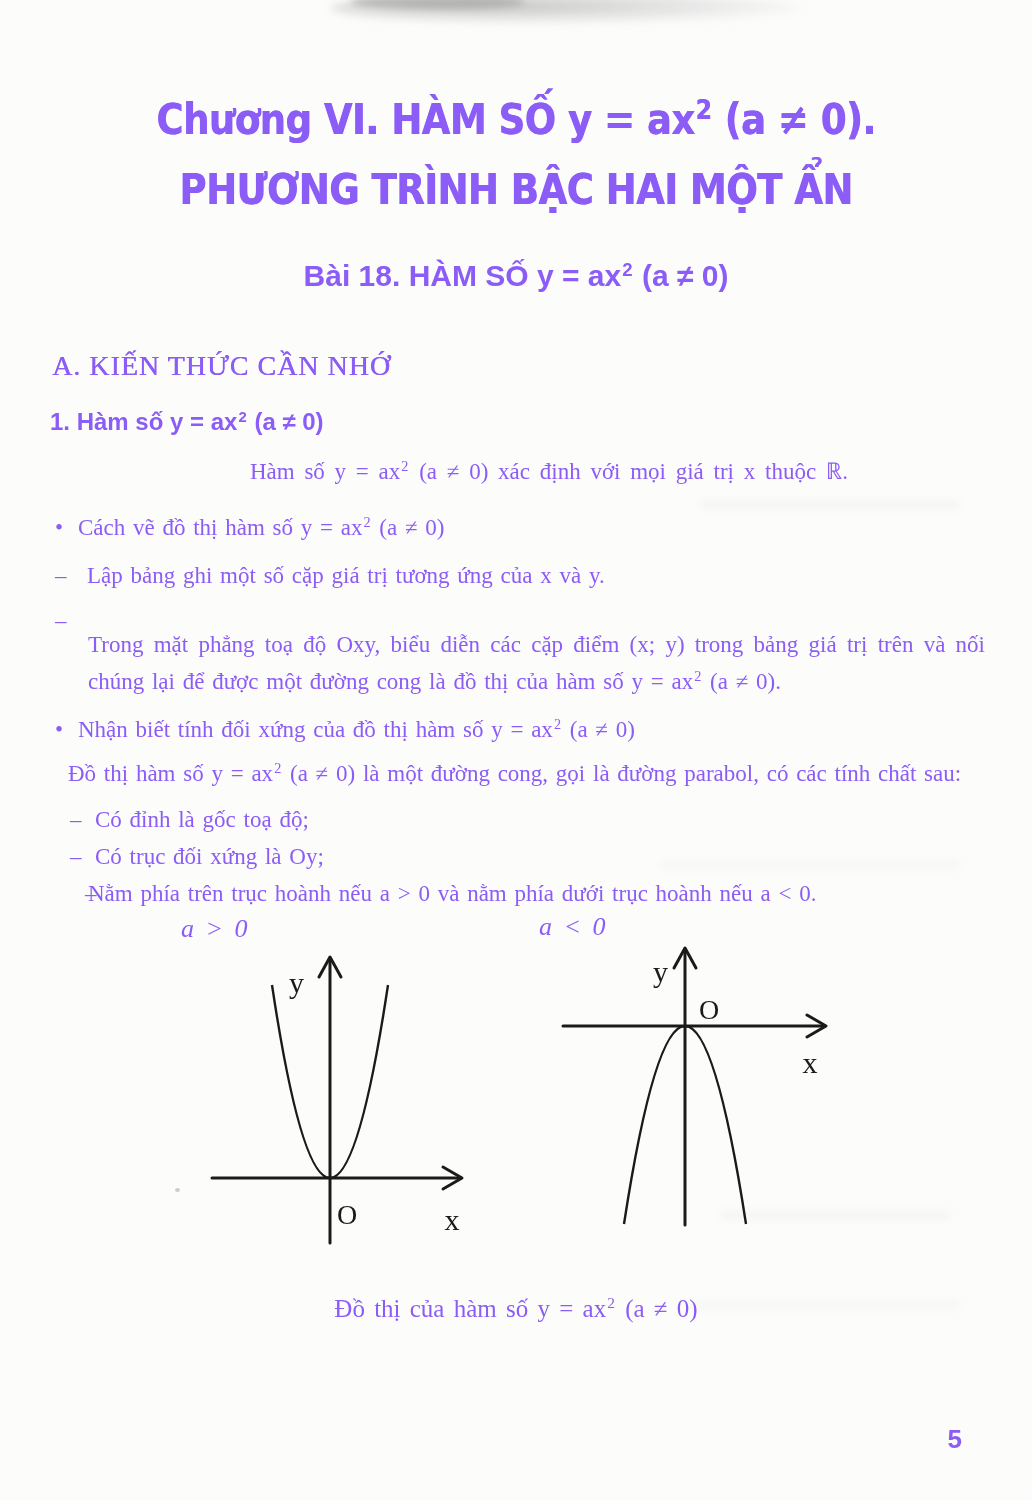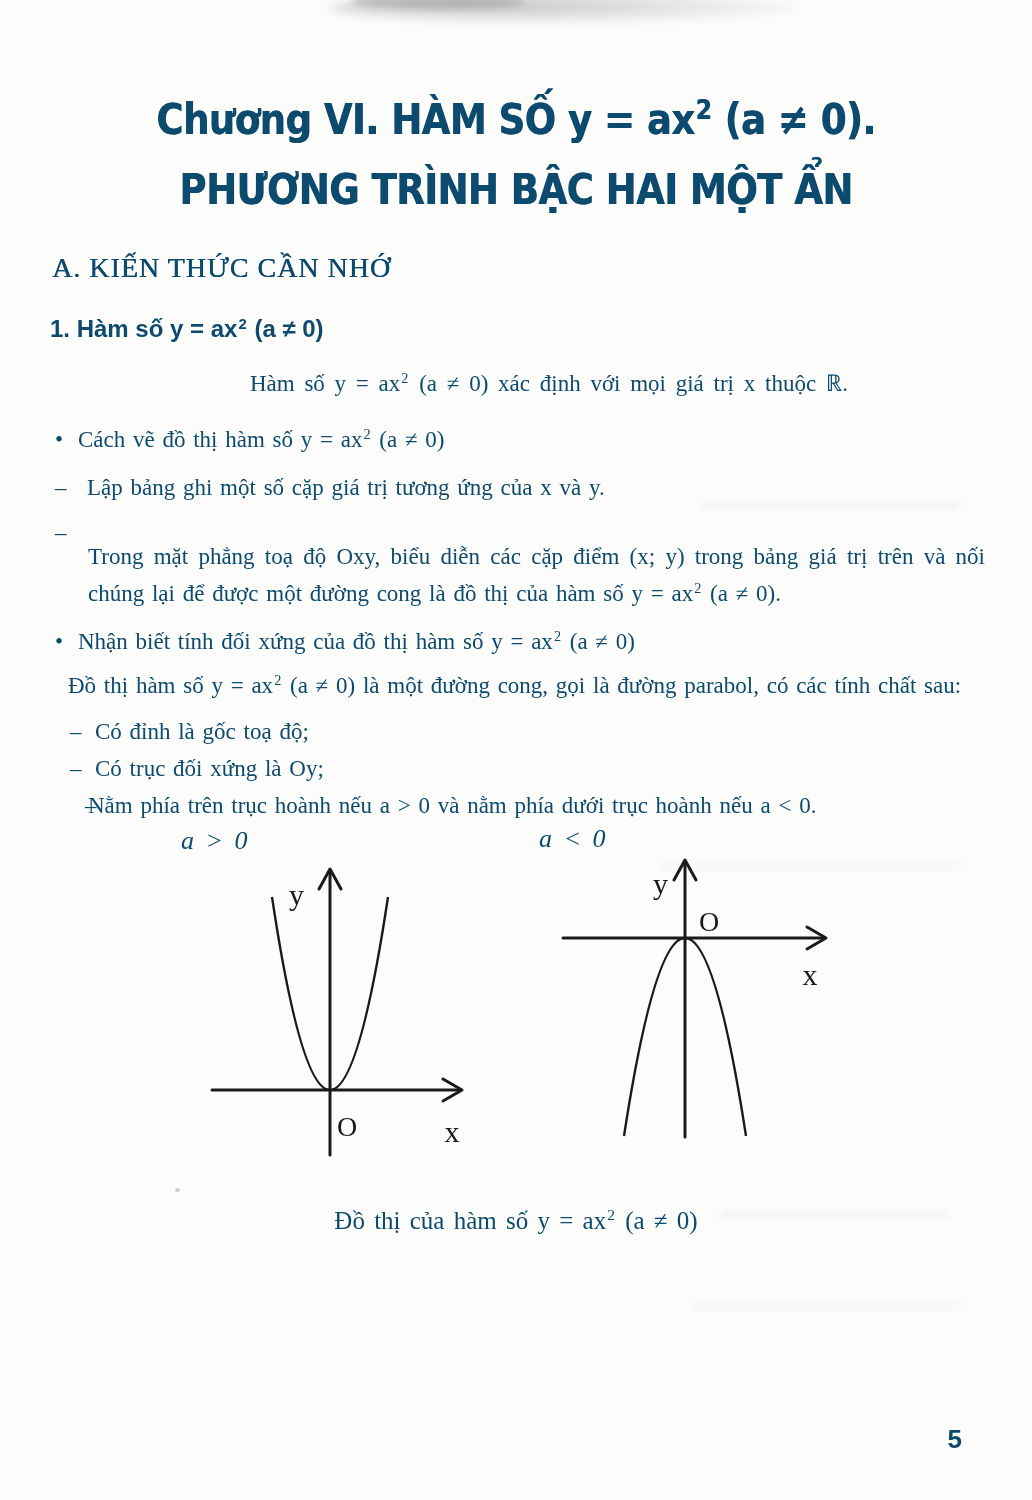--- a/index.html
+++ b/index.html
@@ -1,18 +1,18 @@
 <!DOCTYPE html>
 <html lang="vi"><head>
 <meta charset="utf-8">
 <style>
   html,body { margin:0; padding:0; background:#e8e8e6; }
   .page {
     position:relative; width:1032px; height:1500px; margin:0 auto;
-    background:#fcfcfb; color:#0c4a6e; overflow:hidden;
+    background:#fcfcfb; color:#8b5cf6; overflow:hidden;
     font-family:"Liberation Serif", serif;
   }
   sup.sq { font-size:0.62em; vertical-align:baseline; position:relative; top:-0.55em; margin:0 1px; }
 
   
   .chapter-title {
     margin:88px 0 0; text-align:center;
     font-family:"DejaVu Sans", sans-serif; font-weight:bold;
     font-size:37px; line-height:56px; letter-spacing:-0.5px;
     transform:scaleY(1.16); transform-origin:50% 0;
@@ -24,21 +24,21 @@
     font-size:30px; line-height:44px;
   }
   .section-heading {
     margin:46px 0 0 52px; font-size:28px; line-height:36px;
     letter-spacing:1px; text-shadow:0.4px 0 currentColor;
     font-family:"Liberation Serif", serif; font-weight:normal;
   }
   .subheading {
     margin:20px 0 0 50px;
     font-family:"Liberation Sans", sans-serif; font-weight:bold;
-    font-size:24px; line-height:46px;
+    font-size:24px; line-height:36px;
   }
   .subheading.second { margin-top:14px; }
 
   
   .body { font-size:23px; line-height:37px; word-spacing:2px; }
   .p-intro { margin:10px 0 0 66px; word-spacing:4px;text-align:center; }
   .row { margin:8px 0 0 55px; }
   .row.first-bullet { margin-top:16px; }
   .marker { display:inline-block; }
   .marker.bullet { width:23px; }
@@ -89,20 +89,21 @@
   <div class="artifact ghost" style="left:700px;top:500px;width:260px;height:10px;opacity:0.05;"></div>
   <div class="artifact ghost" style="left:660px;top:860px;width:300px;height:10px;opacity:0.04;"></div>
   <div class="artifact ghost" style="left:720px;top:1210px;width:230px;height:10px;opacity:0.05;"></div>
   <div class="artifact ghost" style="left:690px;top:1300px;width:270px;height:10px;opacity:0.04;"></div>
 
   <h1 class="chapter-title">
     <span style="display:block">Chương VI. HÀM SỐ y = ax<sup class="sq">2</sup> (a ≠ 0).</span>
     <span style="display:block">PHƯƠNG TRÌNH BẬC HAI MỘT ẨN</span>
   </h1>
 
+  <h2 class="lesson-title">Bài 18. HÀM SỐ y = ax<sup class="sq">2</sup> (a ≠ 0)</h2>
 
   <h3 class="section-heading">A. KIẾN THỨC CẦN NHỚ</h3>
 
   <h4 class="subheading">1. Hàm số y = ax<sup class="sq">2</sup> (a ≠ 0)</h4>
 
   <p class="body p-intro">Hàm số y = ax<sup class="sq">2</sup> (a ≠ 0) xác định với mọi giá trị x thuộc ℝ.</p>
 
 
   <p class="body row first-bullet"><span class="marker bullet">•</span><span>Cách vẽ đồ thị hàm số y = ax<sup class="sq">2</sup> (a ≠ 0)</span></p>
 

